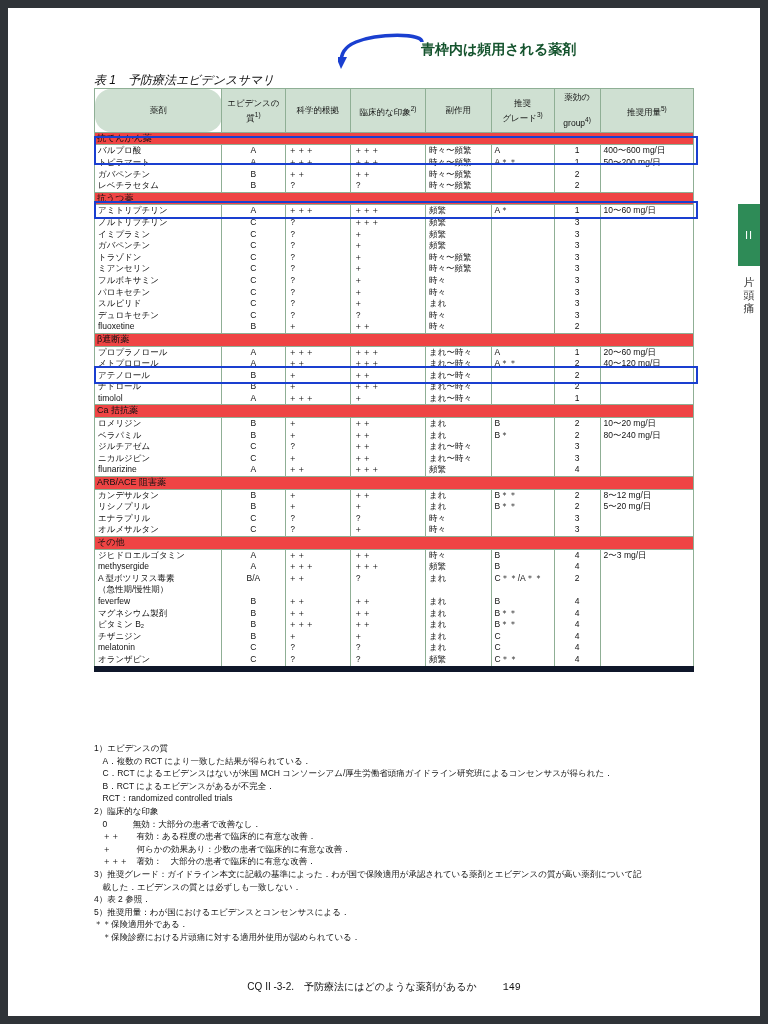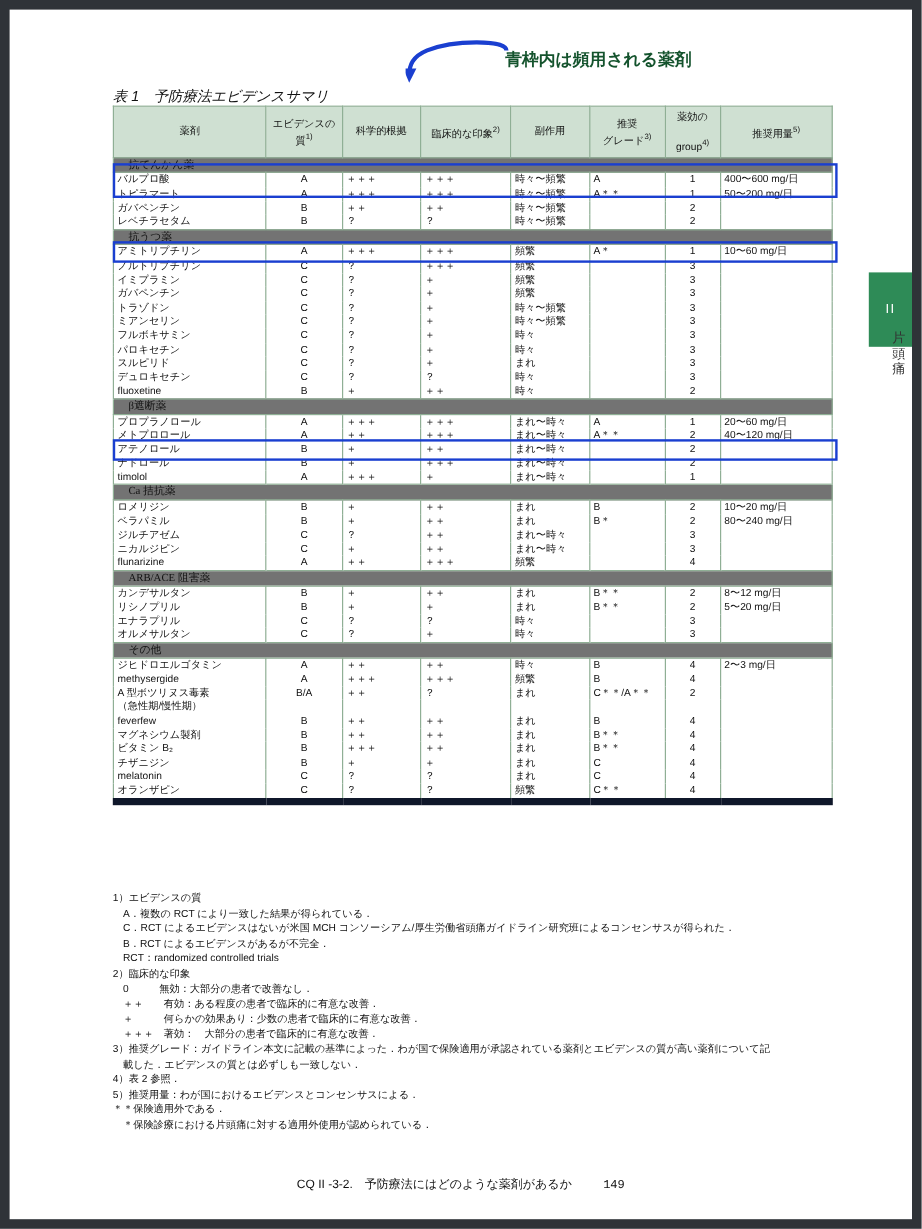--- a/index.html
+++ b/index.html
@@ -8,24 +8,24 @@
     background:#2f3338;
     font-family:"Liberation Sans","DejaVu Sans",sans-serif;
     overflow:hidden;
   }
   .page{
     position:absolute;left:8px;top:8px;width:752px;height:1008px;
     background:#ffffff;
   }
   
   .side-tab{
-    position:absolute;right:0;top:196px;width:36px;height:62px;
+    position:absolute;right:0;top:196px;width:22px;height:62px;
     background:#2e8b57;color:#fff;
     display:flex;align-items:center;justify-content:center;
-    font-size:11px;letter-spacing:1px;margin-top:23px;
+    font-size:11px;letter-spacing:1px;
   }
   .side-label{
     position:absolute;right:2px;top:268px;width:18px;
     font-size:11px;color:#333;text-align:center;line-height:13px;
   }
   
   .annot{
     position:absolute;left:413px;top:33px;
     font-size:14px;font-weight:bold;color:#14532d;
     white-space:nowrap;
@@ -54,33 +54,32 @@
   }
   table.main td{
     border-left:1px solid #8faf95;
     border-right:1px solid #8faf95;
     padding:0 3px;
     height:11.6px;
     line-height:11.6px;
     vertical-align:middle;
     white-space:nowrap;
   }
-  .c-drug{width:128px;}
+  .c-drug{width:128px;border-radius:16px;}
   .c-ev{width:66px;text-align:center;}
   .c-sci{width:66px;}
   .c-cli{width:78px;}
   .c-se{width:62px;}
   .c-rec{width:58px;}
   .c-grp{width:42px;text-align:center;}
   .c-dose{width:92px;}
   tr.group td{
-    background:#737373;
+    background:#ef4444;
     font-size:9px;
-    padding-left:12px;
-    font-family:Liberation Serif, serif;
+    padding-left:2px;
   }
   tr.group td{border-top:1px solid #8faf95;border-bottom:1px solid #8faf95;}
   td.drug{padding-left:12px;}
   tr.last-row td{border-bottom:6px solid #0f172a;margin-top:32px;}
   .hdr-sup{font-size:6.5px;vertical-align:super;}
   
   .hl{
     position:absolute;border:2px solid #1a3fd0;pointer-events:none;
   }
   

